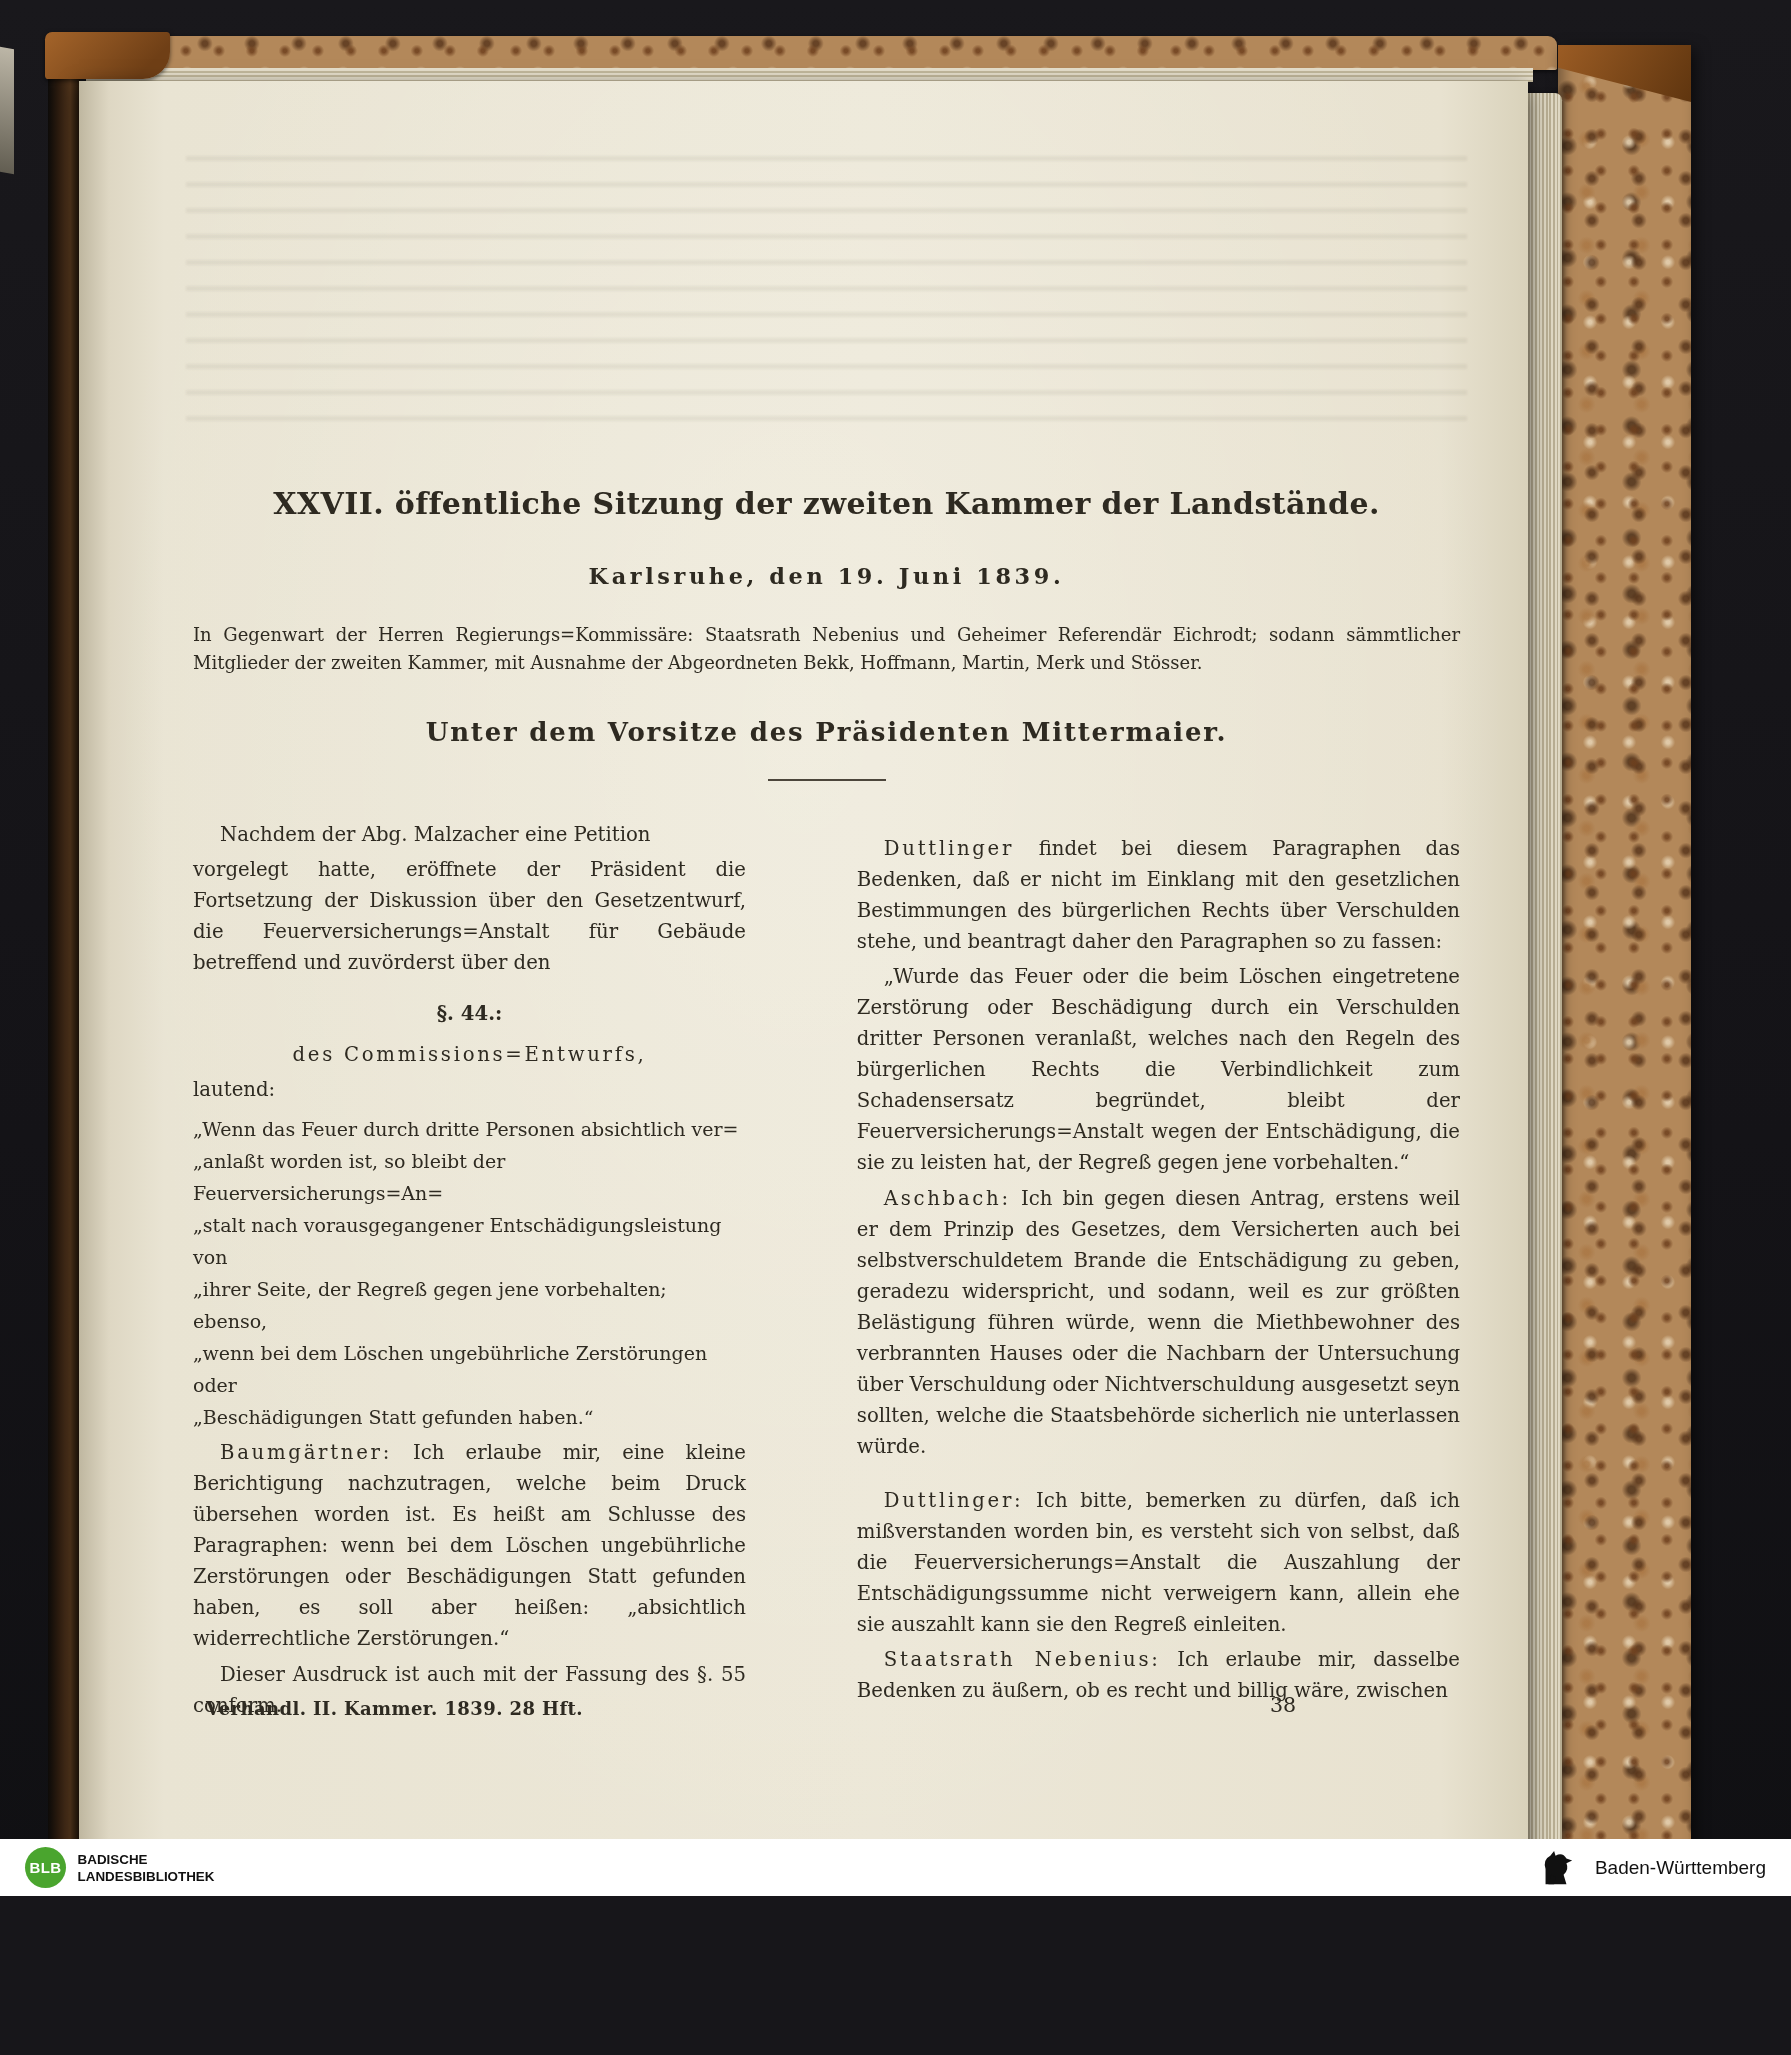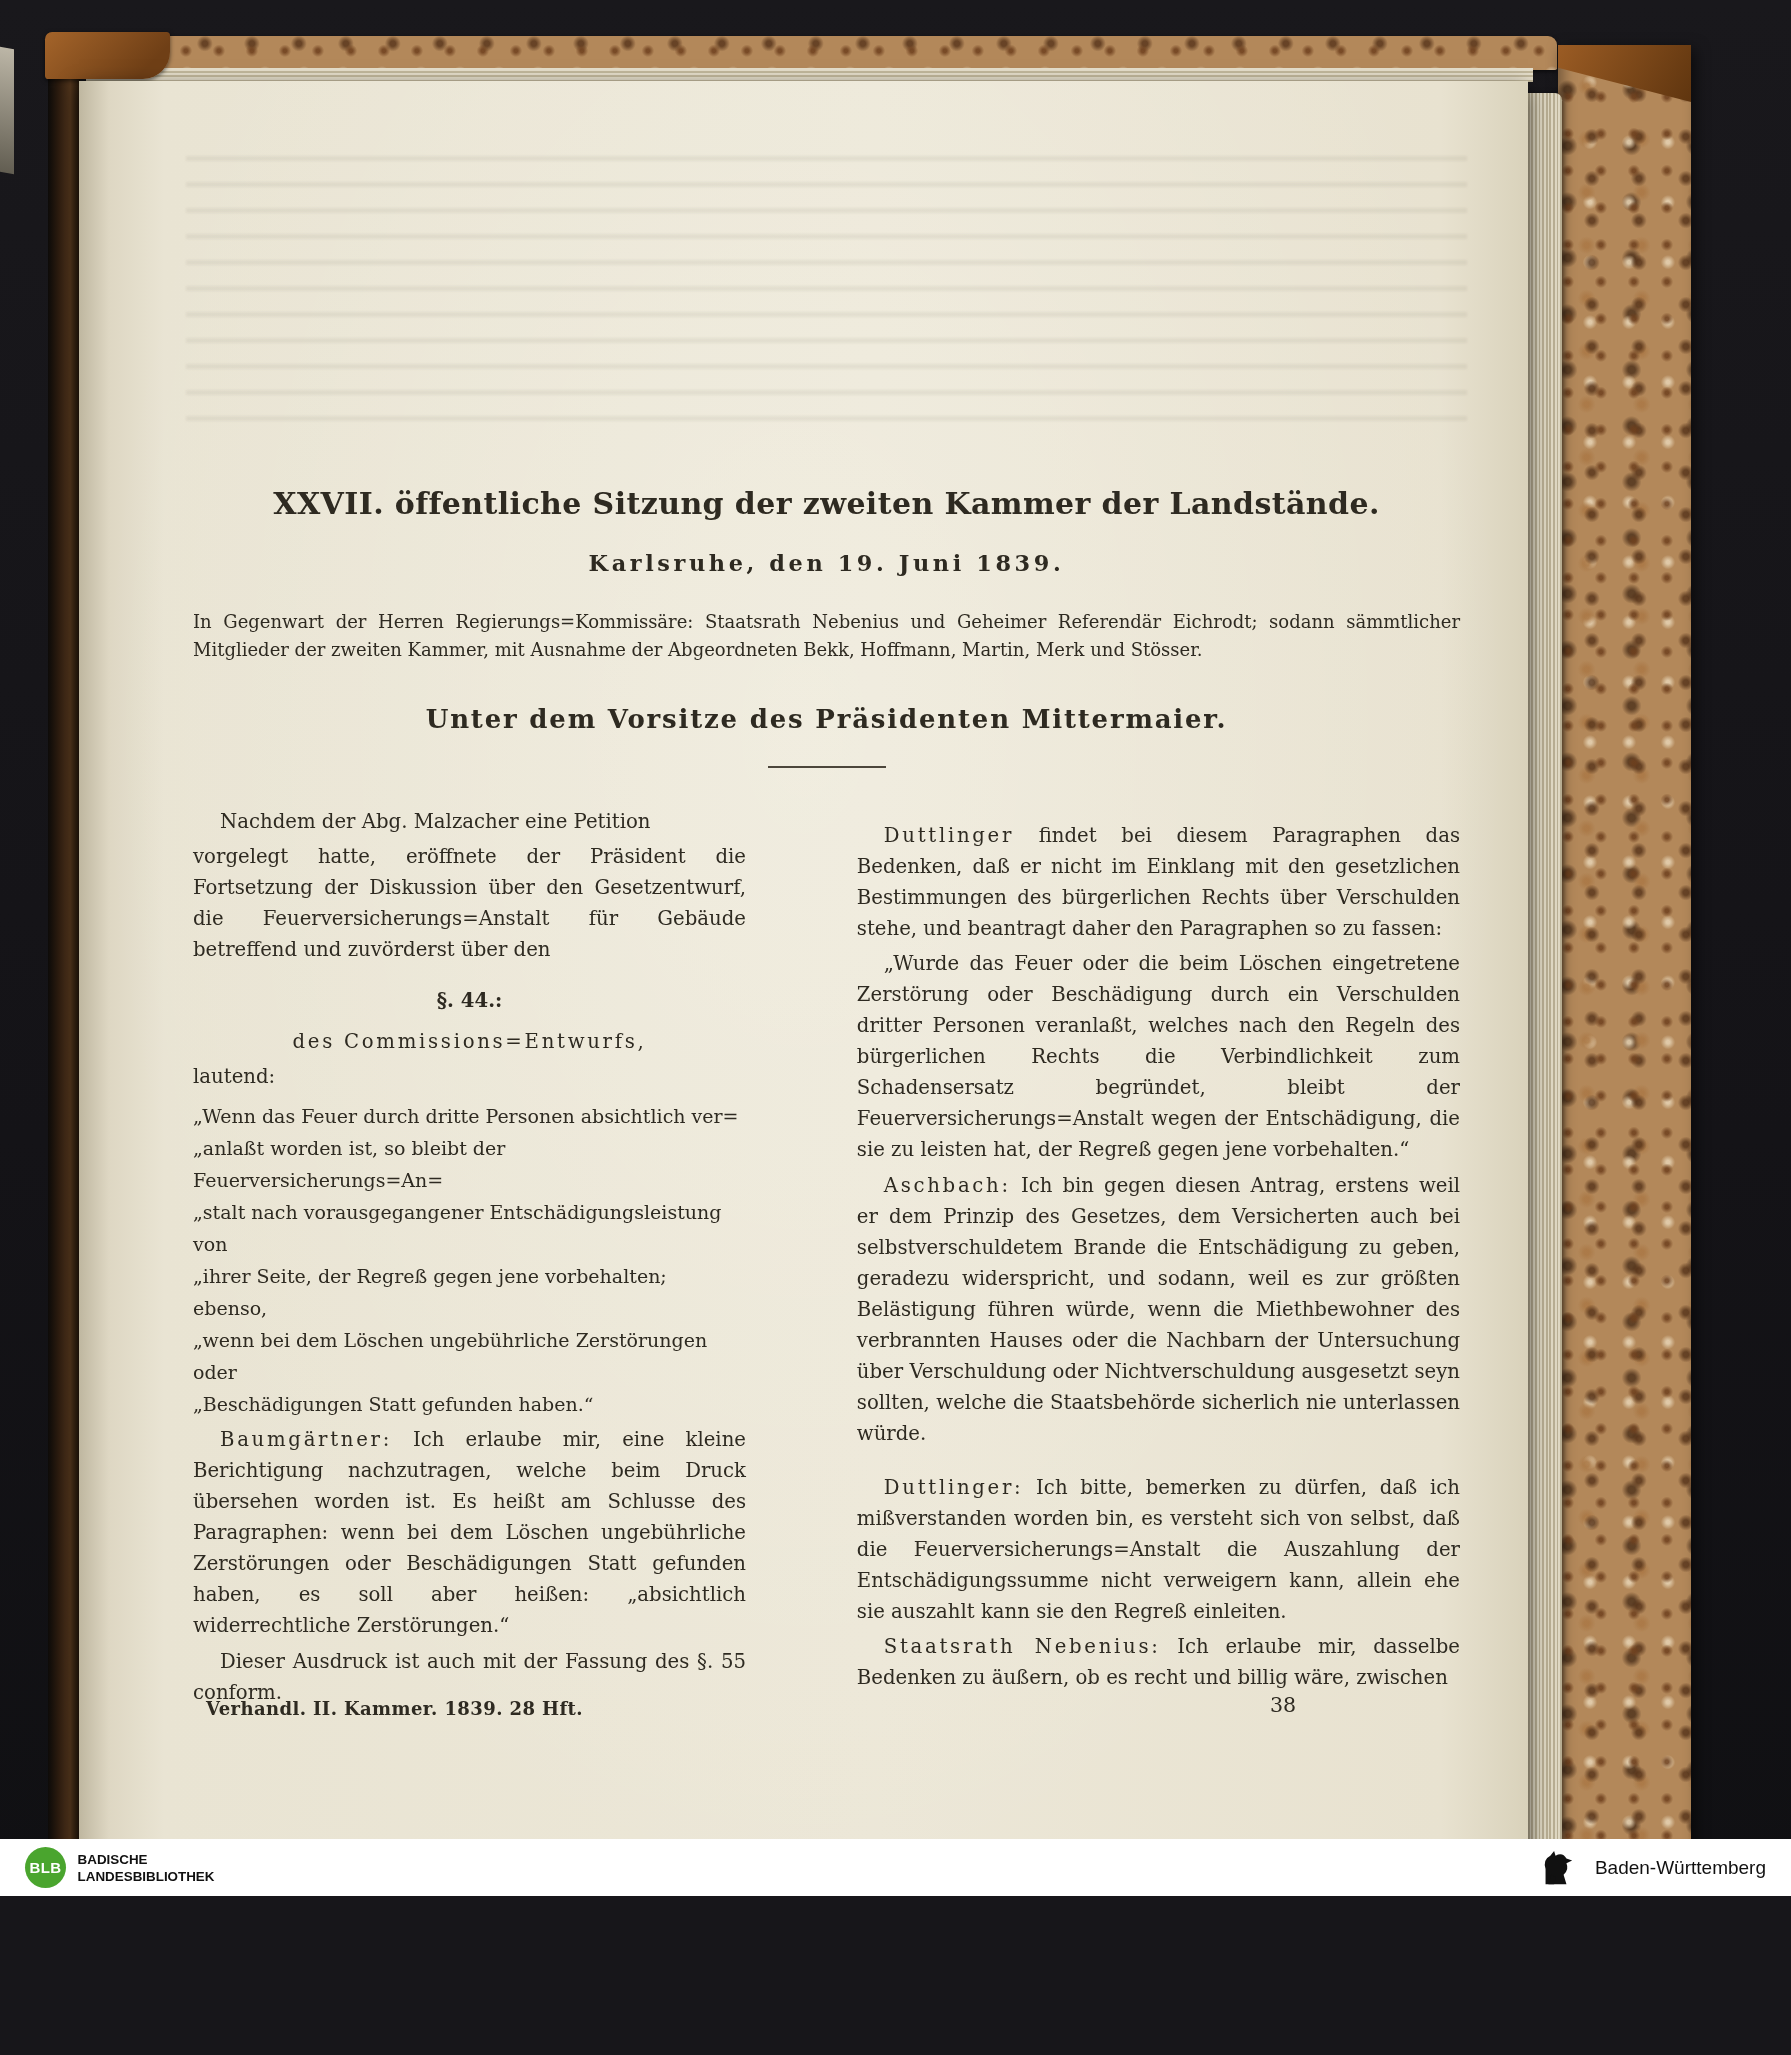--- a/index.html
+++ b/index.html
@@ -52,21 +52,21 @@
   }
   .ghost-bleedthrough{
     position:absolute;left:107px;top:54px;width:1281px;height:296px;
     background:repeating-linear-gradient(180deg,transparent 0 21.5px,rgba(96,88,66,.08) 21.5px 26px);
     filter:blur(0.9px);
   }
 
   
   .page-content{position:absolute;left:114px;top:405px;width:1267px;color:#2e2a21;}
   .doc-heading{font-size:30px;font-weight:700;text-align:center;letter-spacing:0.4px;margin:0;}
-  .doc-dateline{font-size:22.4px;font-weight:700;letter-spacing:3.6px;text-align:center;margin-top:29px;}
+  .doc-dateline{font-size:22.4px;font-weight:700;letter-spacing:3.6px;text-align:center;margin-top:42px;}
   .doc-presence{font-size:18px;line-height:28px;text-align:justify;margin-top:32px;}
   .doc-chair{font-size:26px;font-weight:700;letter-spacing:1.8px;text-align:center;margin-top:40px;}
   .short-rule{width:118px;height:1.8px;background:#4c463b;margin:32px auto 38px;}
 
   .columns{display:flex;align-items:center;gap:25px;}
   .col-left{width:553px;}
   .col-divider{width:1.8px;background:#6e675a;margin:5.4px 27px 0 32px;}
   .col-right{flex:1;}
 
   .para{font-size:19.7px;line-height:31px;text-align:justify;margin:0 0 4.5px;text-indent:27px;}

